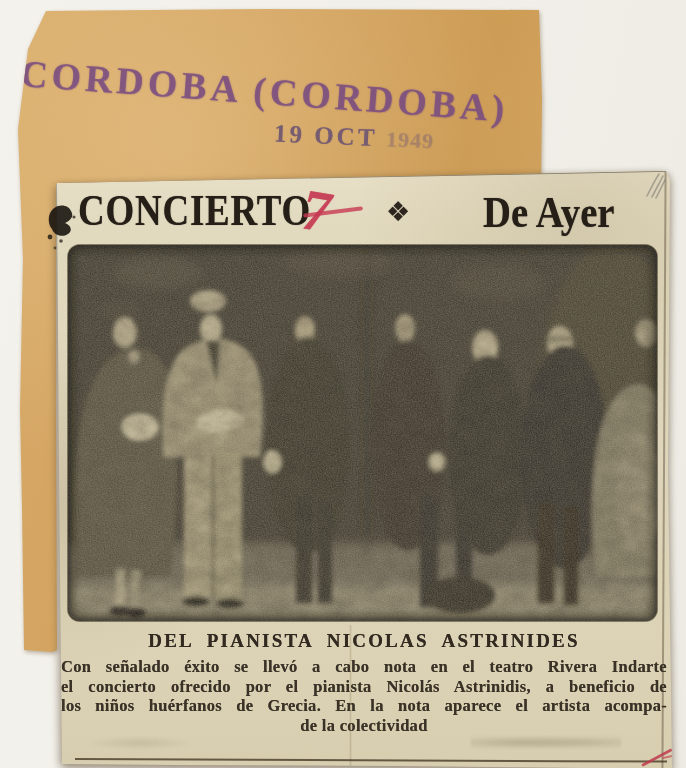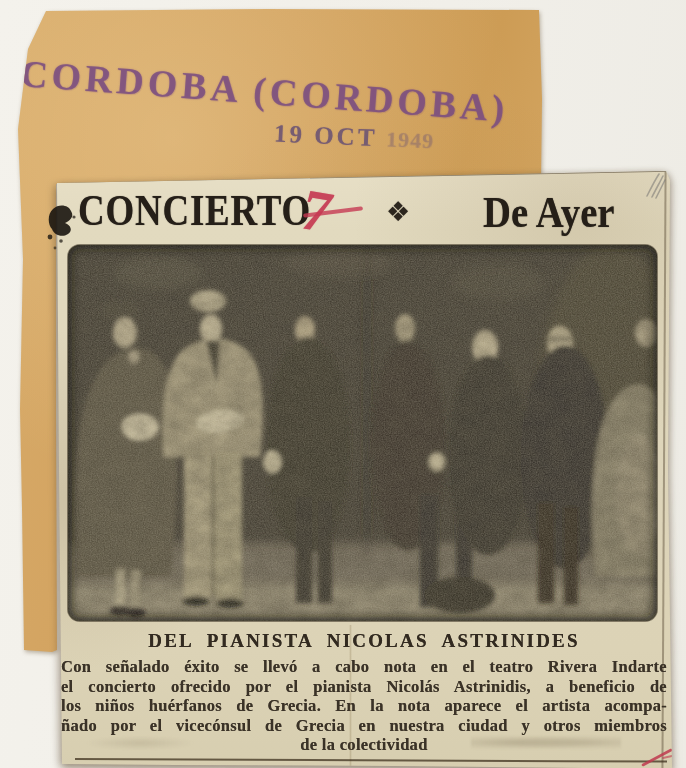--- a/index.html
+++ b/index.html
@@ -226,21 +226,20 @@
 
           <rect x="-4" y="-4" width="597" height="384" rx="16" fill="none" stroke="#181410" stroke-width="16" filter="url(#b5)" opacity=".55"></rect>
         </svg>
       </div>
 
       <div class="caption">
         <div class="cap-title">DEL PIANISTA NICOLAS ASTRINIDES</div>
         <div class="cap-line">Con señalado éxito se llevó a cabo nota en el teatro Rivera Indarte</div>
         <div class="cap-line">el concierto ofrecido por el pianista Nicolás Astrinidis, a beneficio de</div>
         <div class="cap-line">los niños huérfanos de Grecia. En la nota aparece el artista acompa-</div>
-        <div class="cap-line">ñado por el vicecónsul de Grecia en nuestra ciudad y otros miembros</div>
         <div class="cap-line center">de la colectividad</div>
       </div>
 
       <div class="crease"></div>
       <div class="ghost-smudge"></div>
       <div class="ghost-smudge2"></div>
       <div class="rule"></div>
 
       <svg class="red-tick" width="34" height="24" viewBox="0 0 34 24">
         <path d="M 2 21 L 30 6" stroke="rgba(192,57,79,.85)" stroke-width="2.6" stroke-linecap="round" fill="none"></path>

